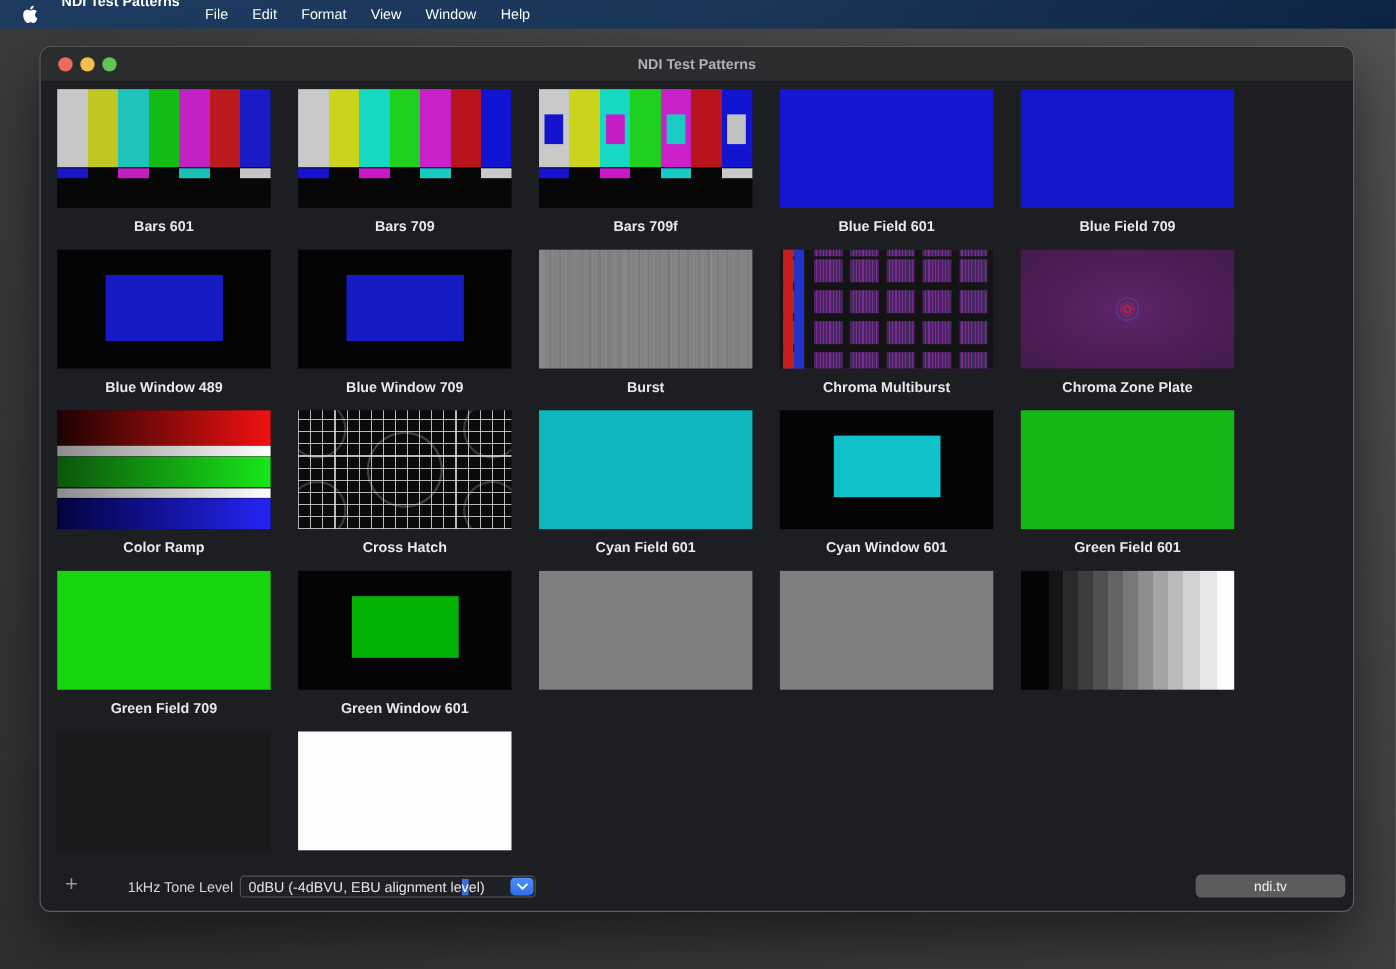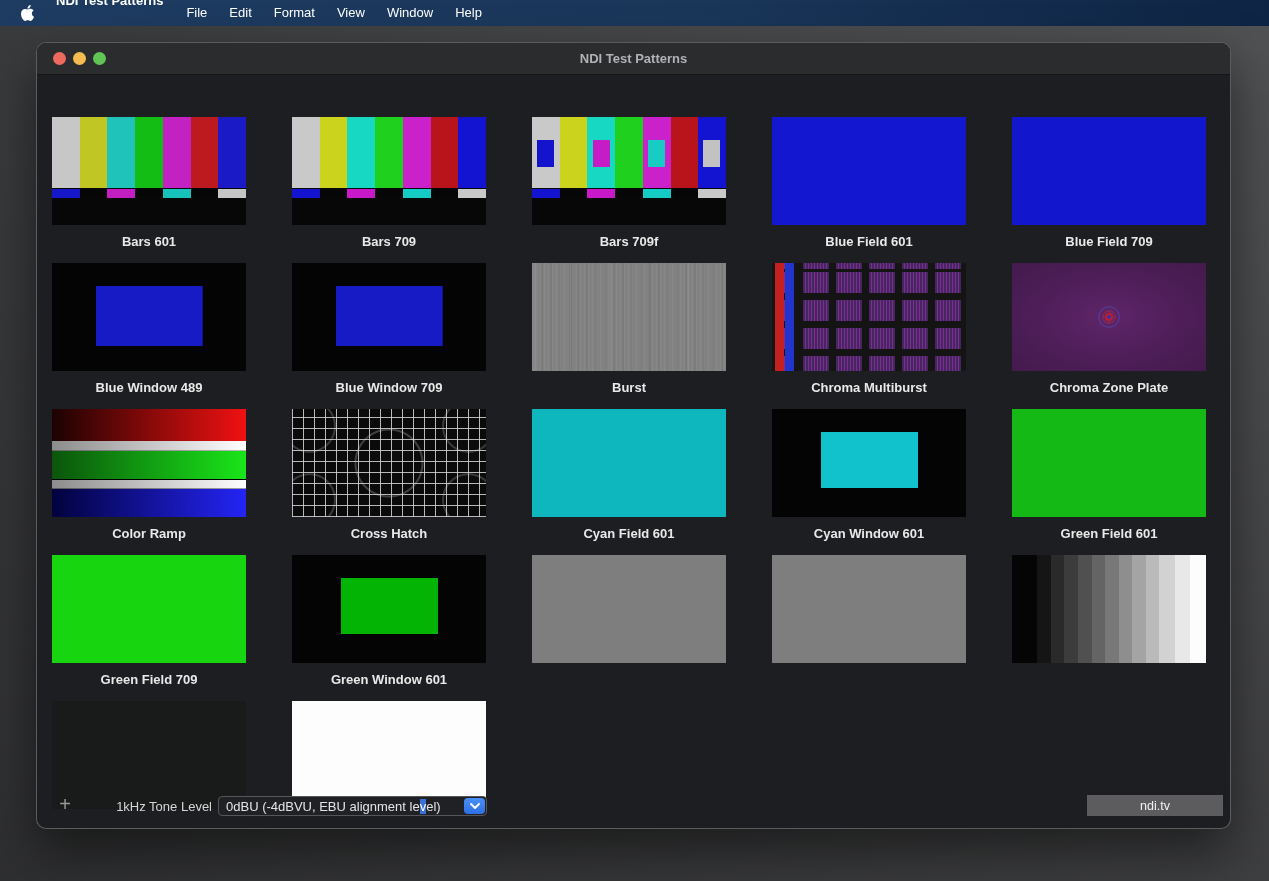--- a/index.html
+++ b/index.html
@@ -43,21 +43,21 @@
   .win-title {
     position:absolute; left:0; right:0; top:0; line-height:32px;
     text-align:center; color:#b0b2b5; font-size:13px; font-weight:bold;
   }
   .content { position:relative; height:754px; overflow:hidden; }
 
   
   .grid {
     position:absolute; left:15px; top:6px;
     display:grid; grid-template-columns:repeat(5,194px);
-    column-gap:46px; grid-auto-rows:146px;margin-top:36px;
+    column-gap:25px; grid-auto-rows:146px;
   }
   .tile  { width:194px; }
   .thumb { width:194px; height:108px; }
   .tile-label {
     margin-top:9px; text-align:center; color:#e9e9e9;
     font-size:13px; font-weight:600; height:16px;
   }
 
   
   .pat-bars-601 { background:
@@ -152,21 +152,21 @@
   .combo .sel { background:#3c6fd7; color:#fff; }
   .combo-btn {
     position:absolute; right:1px; top:1px; width:21px; height:16px;
     border-radius:4px; border:none;
     background:linear-gradient(#4a90f8,#2e6ee4);
     display:flex; align-items:center; justify-content:center;
   }
   .combo-btn svg { width:10px; height:6px; display:block; }
   .ndi-btn {
     position:absolute; right:7px; top:0; width:136px; height:21px;
-    background:#5c5c5e; border:none; border-radius:0;
+    background:#5c5c5e; border:none; border-radius:5px;
     color:#f2f2f2; font-size:12.5px; font-family:inherit;
   }
 </style>
 </head>
 <body>
 
 <div class="menubar">
   <span class="apple-wrap">
     <svg viewBox="0 0 814 1000">
         <path d="M788.1 340.9c-5.8 4.5-108.2 62.2-108.2 190.5 0 148.4 130.3 200.9 134.2 202.2-.6 3.2-20.7 71.9-68.7 141.9-42.8 61.6-87.5 123.1-155.5 123.1s-85.5-39.5-164-39.5c-76.5 0-103.7 40.8-165.9 40.8s-105.6-57-155.5-127C46.7 790.7 0 663 0 541.8c0-194.4 126.4-297.5 250.8-297.5 66.1 0 121.2 43.4 162.7 43.4 39.5 0 101.1-46 176.3-46 28.5 0 130.9 2.6 198.3 99.2zm-234-181.5c31.1-36.9 53.1-88.1 53.1-139.3 0-7.1-.6-14.3-1.9-20.1-50.6 1.9-110.8 33.7-147.1 75.8-28.5 32.4-55.1 83.6-55.1 135.5 0 7.8 1.3 15.6 1.9 18.1 3.2.6 8.4 1.3 13.6 1.3 45.4 0 102.5-30.4 135.5-71.3z"></path>

